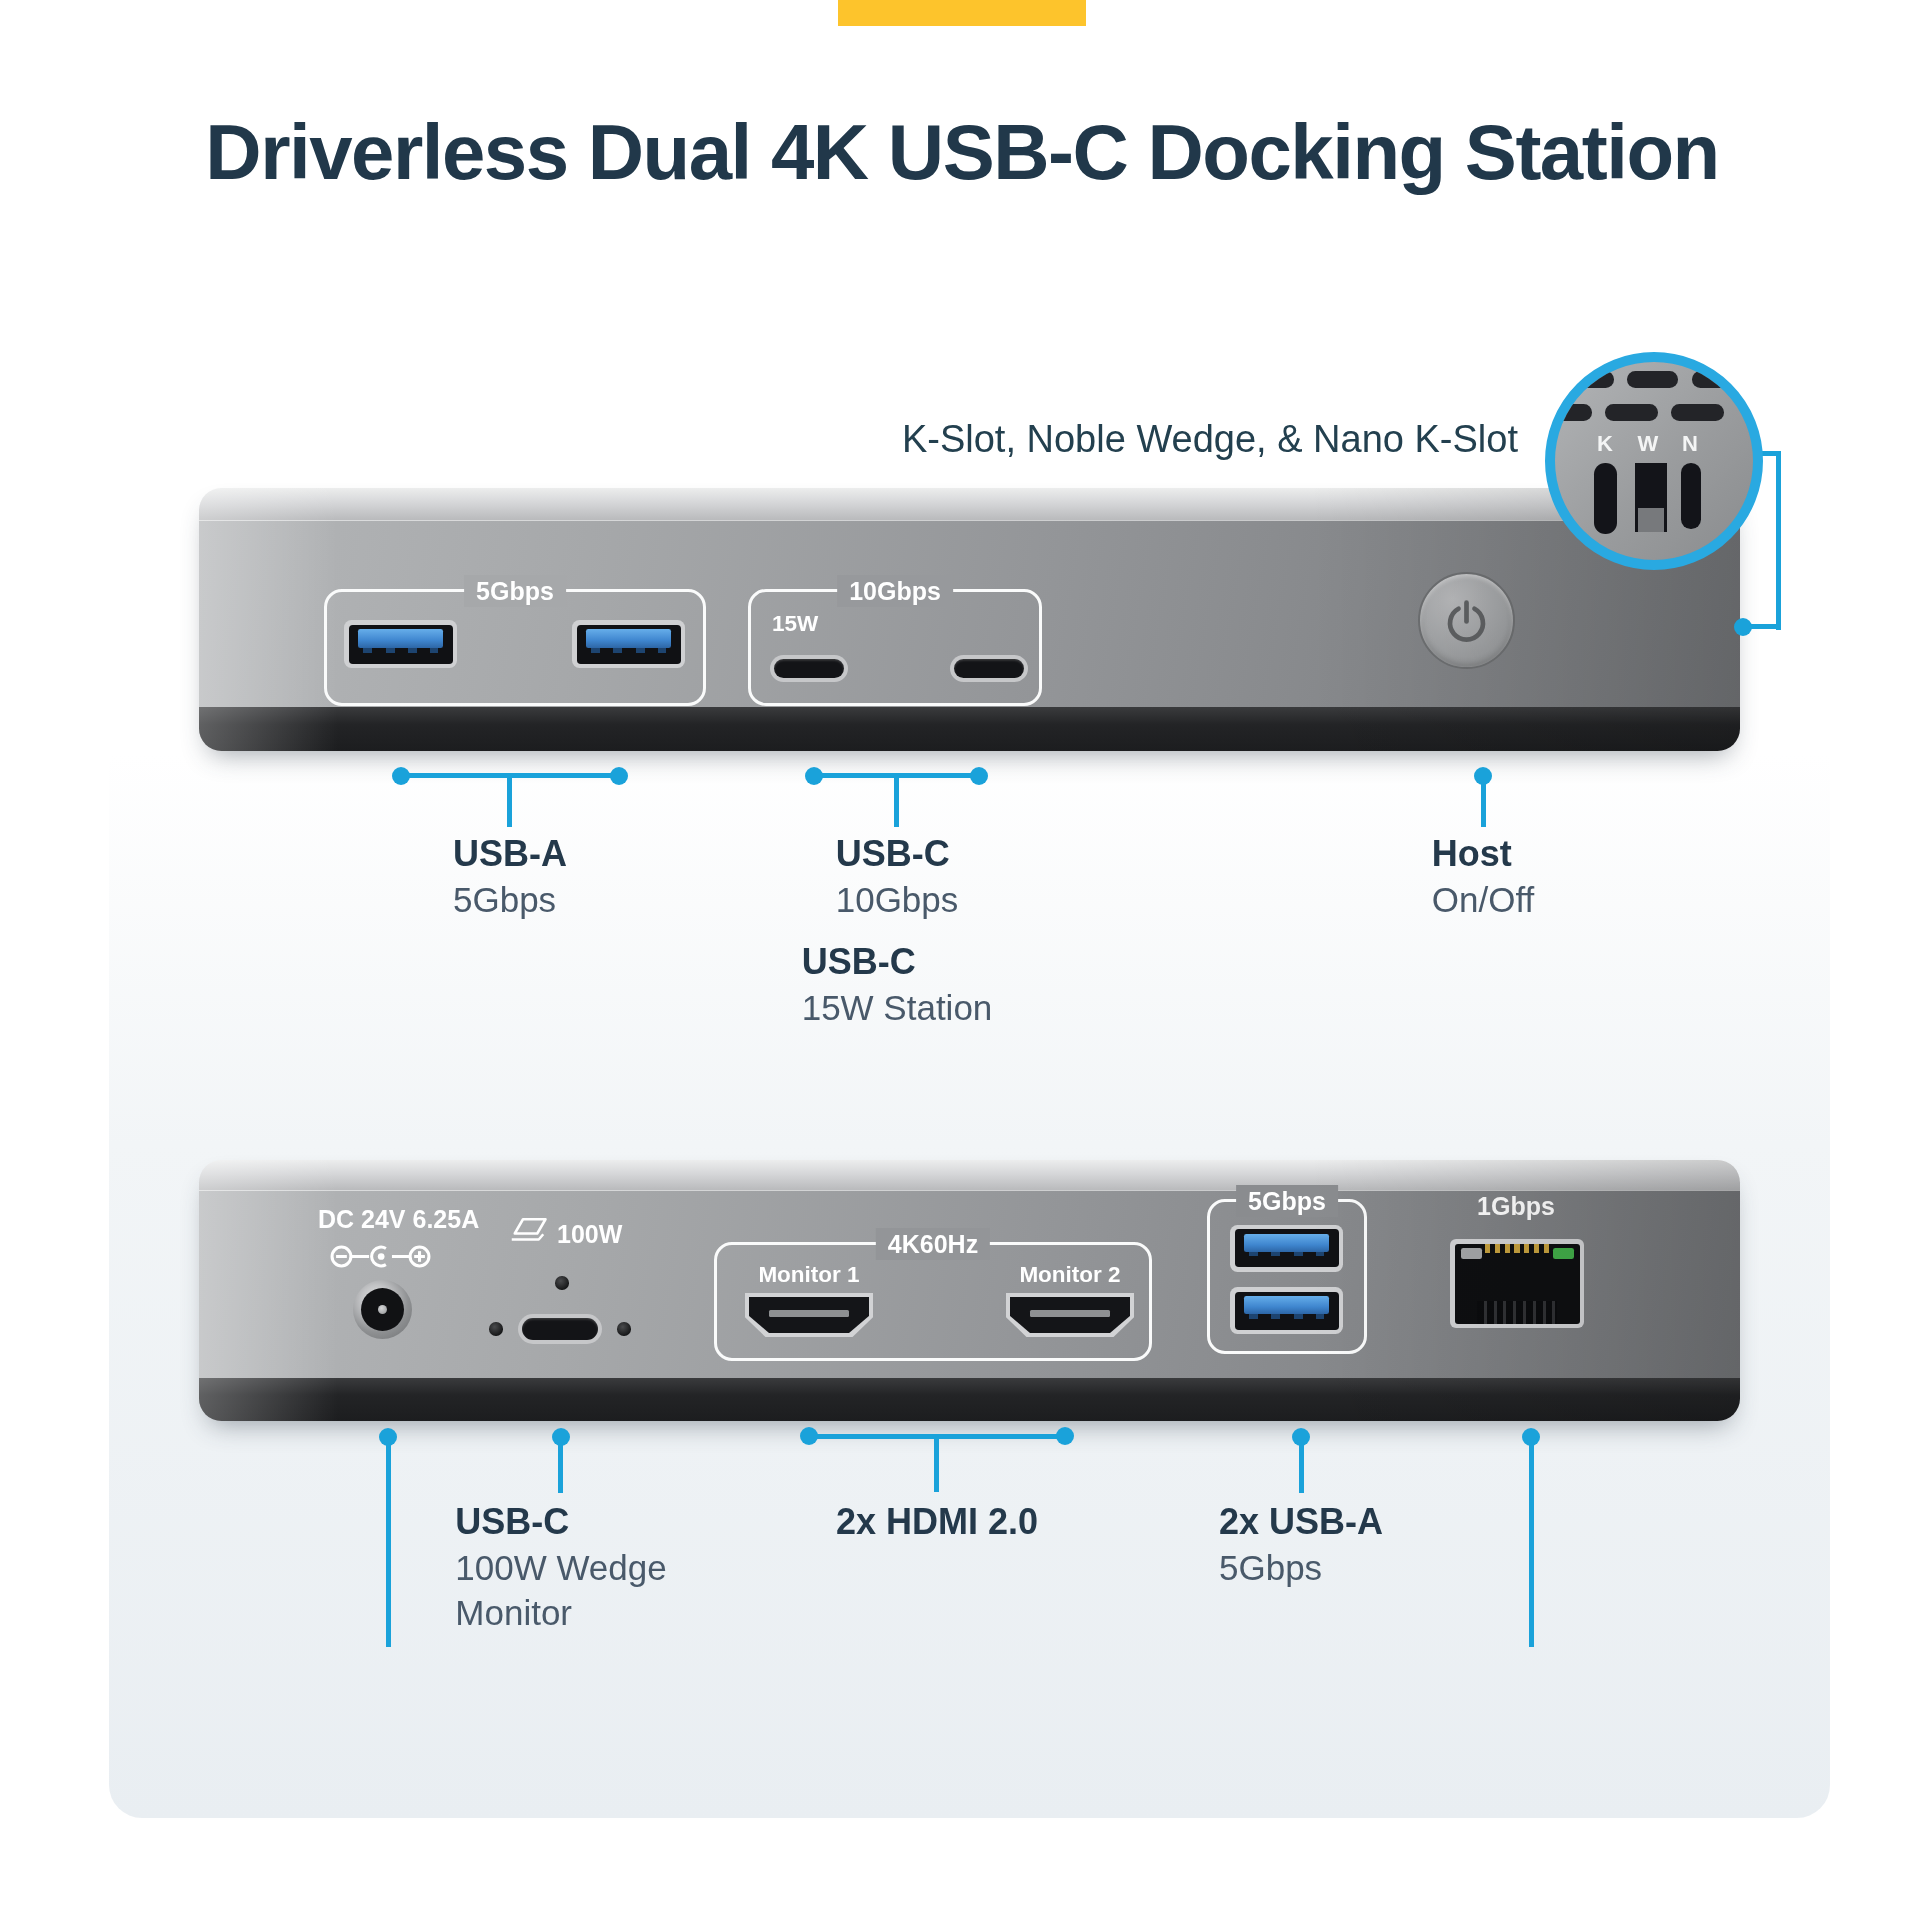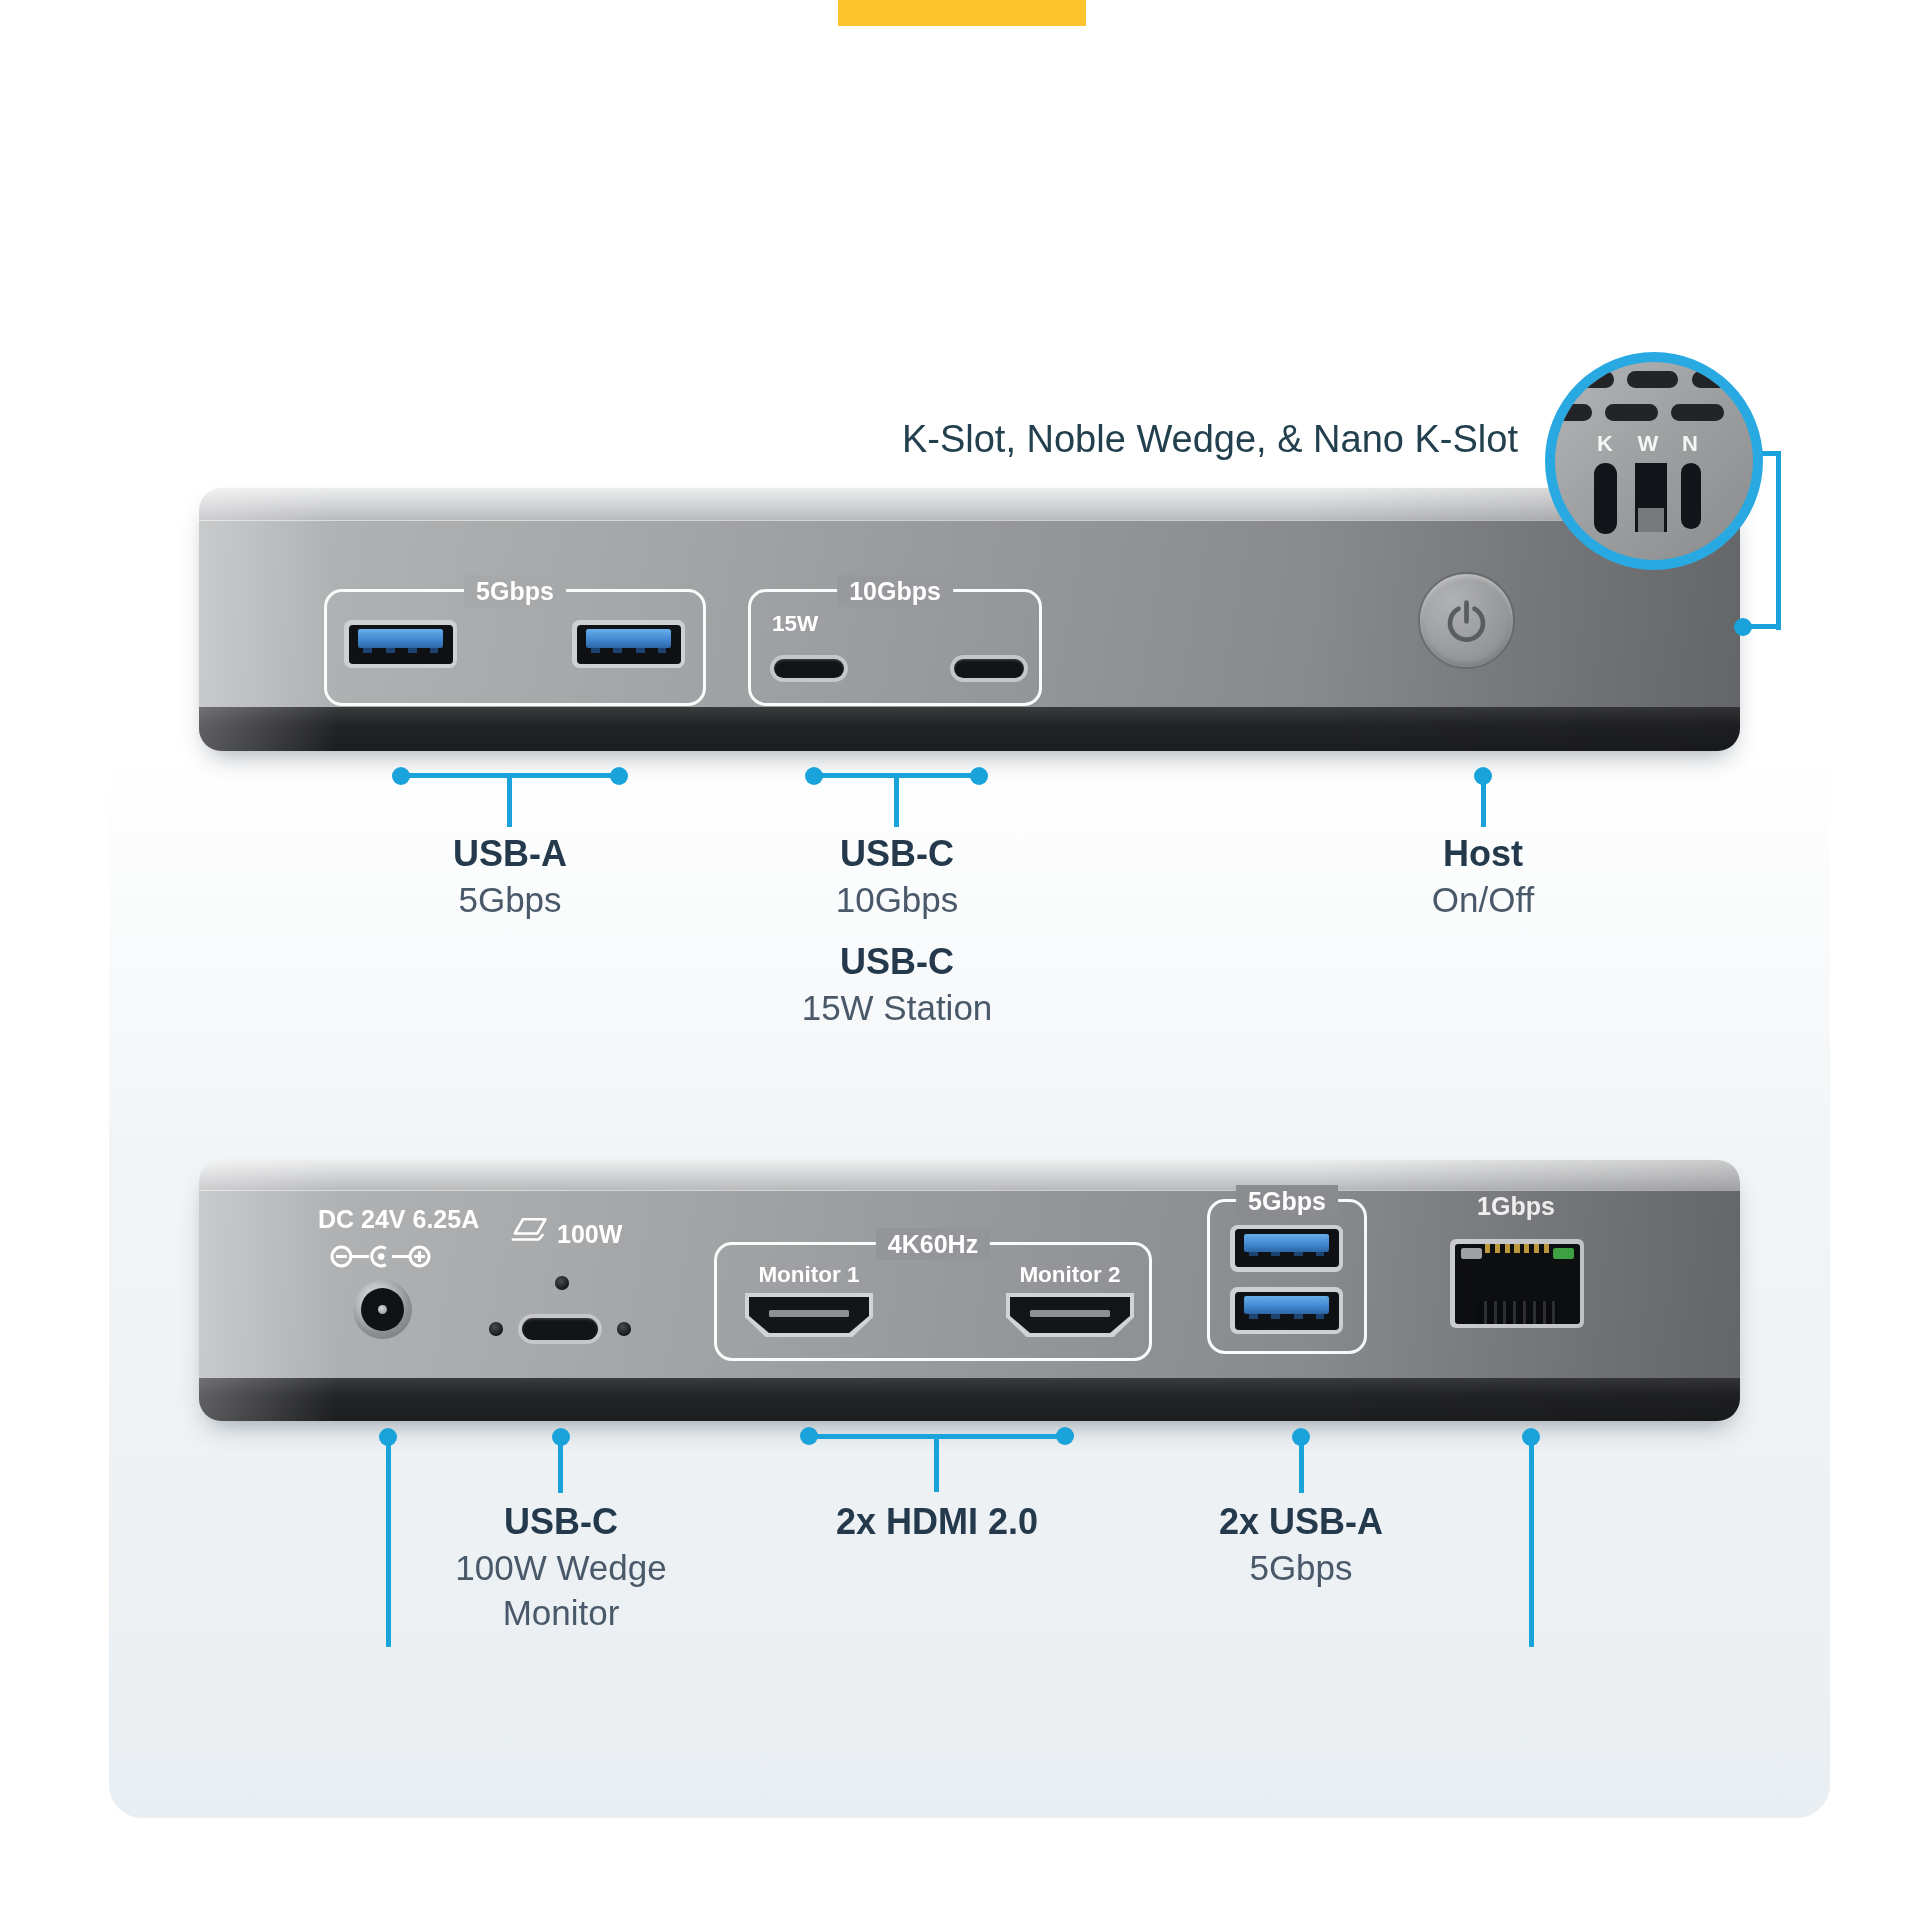--- a/index.html
+++ b/index.html
@@ -49,21 +49,21 @@
   .hdmi .cav{position:absolute;inset:3.8px;clip-path:polygon(0 0,100% 0,100% 52%,83% 100%,17% 100%,0 52%);background:#141518;}
   .hdmi .blade{position:absolute;left:19%;right:19%;top:38%;height:6.8px;background:#8e9092;border-radius:1.5px;}
   .hole{position:absolute;border-radius:50%;background:radial-gradient(circle at 40% 35%,#4a4b4d 0%,#171819 70%);}
 
   
   .hline{position:absolute;height:5.3px;background:#1aa2da;}
   .vline{position:absolute;width:5.3px;background:#1aa2da;}
   .cdot{position:absolute;width:18px;height:18px;border-radius:50%;background:#1aa2da;}
 
   
-  .anno{position:absolute;transform:translateX(-50%);text-align:center;white-space:nowrap;}
+  .anno{position:absolute;transform:translateX(-50%);text-align:left;white-space:nowrap;}
   .anno .h{font-size:36px;font-weight:bold;color:#24394b;line-height:47px;}
   .anno .s{font-size:35px;font-weight:normal;color:#49596a;line-height:45px;}
 
   
   .callout{position:absolute;left:1545px;top:352px;width:198px;height:198px;border-radius:50%;
            border:10.5px solid #29a9e1;box-sizing:content-box;overflow:hidden;
            background:linear-gradient(135deg,#b2b4b6 0%,#9a9c9e 55%,#8a8c8e 100%);z-index:6;}
   .vent{position:absolute;height:16.5px;border-radius:8.3px;background:#232428;}
   .kwn{position:absolute;top:69px;width:30px;text-align:center;font-size:22px;font-weight:bold;color:#f4f5f5;}
   .slot{position:absolute;background:#131419;}
@@ -86,20 +86,21 @@
 </style>
 </head>
 <body>
 
 <div class="stage">
 
   <div class="card"></div>
 
   <div class="yellow-tab" style="left:838px;top:0;width:248px;height:25.6px;background:#fdc42c;"></div>
 
+  <div class="page-title">Driverless Dual 4K USB-C Docking Station</div>
 
   <div class="kslot-heading">K-Slot, Noble Wedge, &amp; Nano K-Slot</div>
 
   <div class="dev" style="left:199px;top:488px;width:1541px;height:263px;">
     <div class="dev-top" style="height:32px;"></div>
     <div class="dev-face" style="top:32px;height:188px;"></div>
     <div class="dev-base" style="height:44px;"></div>
 
     <div class="pgroup" style="left:125px;top:101px;width:376px;height:111px;">
       <span class="pgroup-label" style="background:#a6a8aa;">5Gbps</span>

